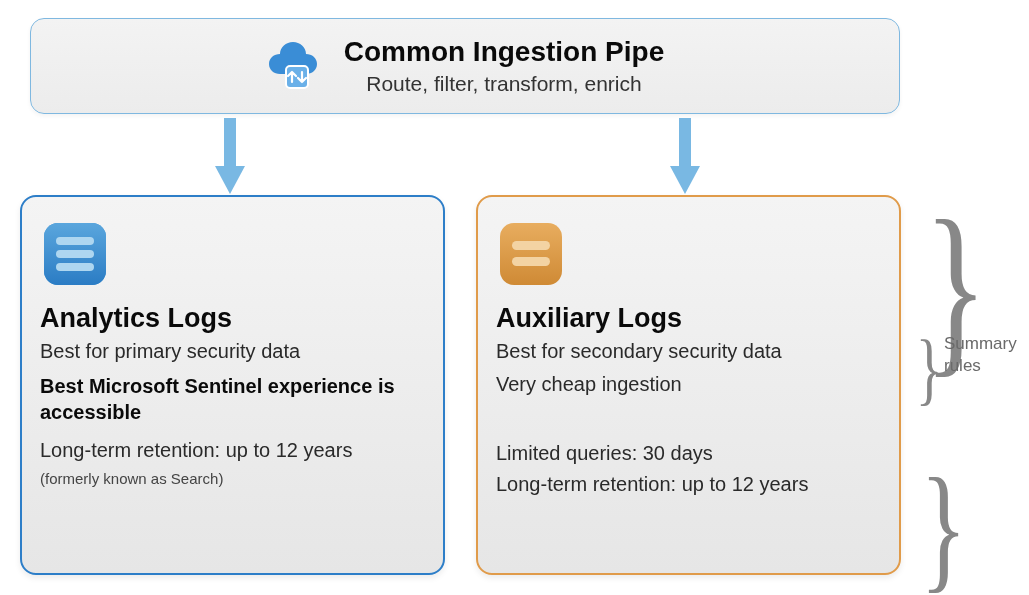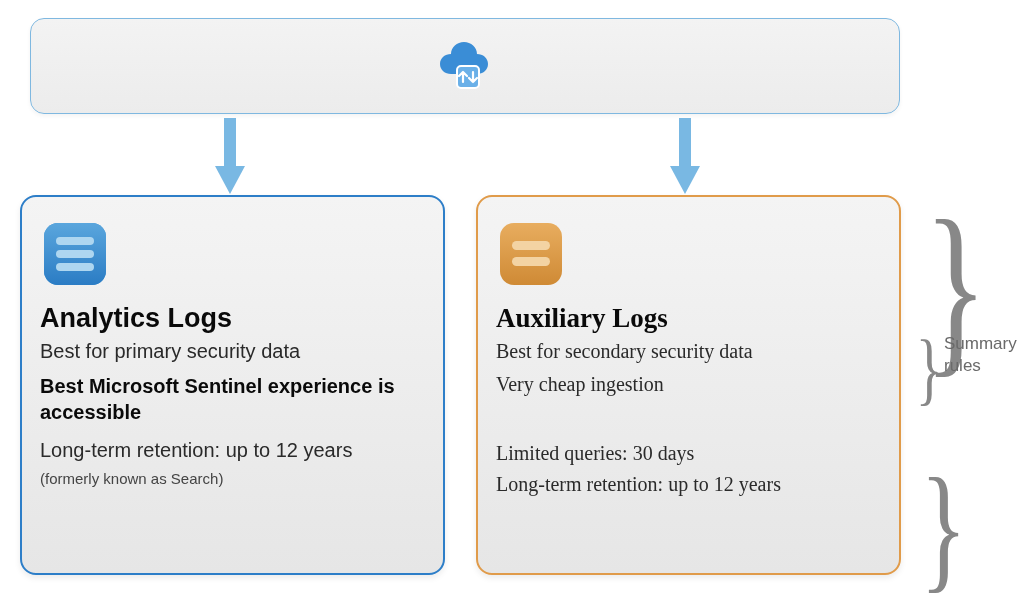--- a/index.html
+++ b/index.html
@@ -54,21 +54,20 @@
     }
     .card-analytics {
       left: 20px;
       top: 195px;
       border: 2px solid #2d7ec8;
     }
     .card-aux {
       left: 476px;
       top: 195px;
       border: 2px solid #e09b4a;
-      font-family: Liberation Serif, serif;
     }
     .card-icon { margin-bottom: 10px; }
     .card-title { font-size: 27px; font-weight: 800; color: #0a0a0a; margin-bottom: 6px; }
     .card-sub { font-size: 20px; color: #2a2a2a; margin-bottom: 10px; }
     .card-bold { font-size: 20px; font-weight: 700; color: #0a0a0a; margin-bottom: 14px; line-height: 1.3; }
     .card-line { font-size: 20px; color: #2a2a2a; margin-bottom: 8px; }
     .card-small { font-size: 15px; color: #444; }
     .spacer { height: 38px; }
 
     .side-labels {
@@ -94,20 +93,24 @@
 
 <div class="top-box">
   <div class="top-inner">
     <span class="cloud-icon">
       <svg width="56" height="52" viewBox="0 0 56 52">
         <path d="M40 16c0-7-6-12-13-12S14 9 14 16c-6 0-11 4-11 10s5 10 11 10h26c6 0 11-4 11-10s-5-10-11-10z" fill="#3a8dd6"></path>
         <rect x="20" y="28" width="22" height="22" rx="4" fill="#6ab0e8" stroke="#fff" stroke-width="2"></rect>
         <path d="M26 34 L26 44 M36 34 L36 44 M26 34 L22 38 M26 34 L30 38 M36 44 L32 40 M36 44 L40 40" stroke="#fff" stroke-width="2.2" fill="none" stroke-linecap="round"></path>
       </svg>
     </span>
+    <div class="top-text">
+      <div class="top-title">Common Ingestion Pipe</div>
+      <div class="top-subtitle">Route, filter, transform, enrich</div>
+    </div>
   </div>
 </div>
 
 <div class="arrow arrow-left">
   <svg width="30" height="76" viewBox="0 0 30 76">
     <rect x="9" y="0" width="12" height="48" fill="#79b8e3"></rect>
     <polygon points="15,76 0,48 30,48" fill="#79b8e3"></polygon>
   </svg>
 </div>
 <div class="arrow arrow-right">

